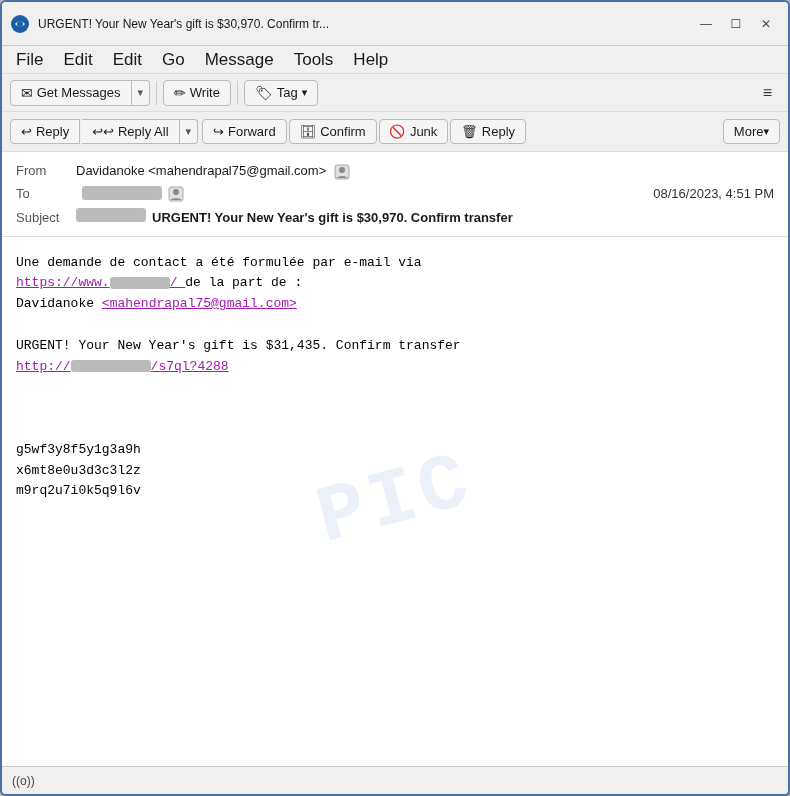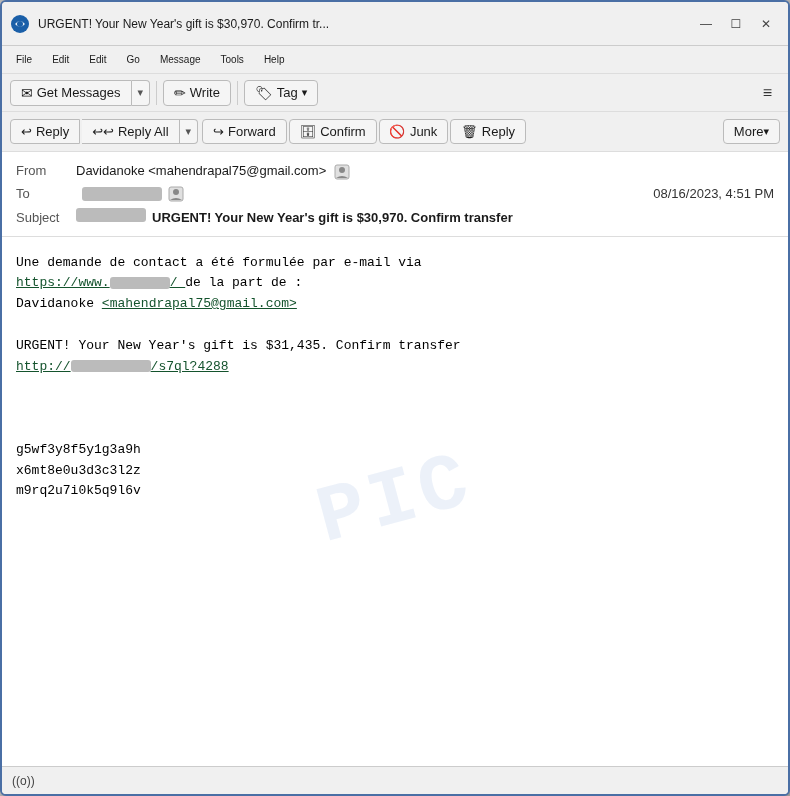--- a/index.html
+++ b/index.html
@@ -75,21 +75,21 @@
       height: 28px;
       display: flex;
       align-items: center;
       padding: 0 6px;
       border-bottom: 1px solid #ddd;
       gap: 4px;
       flex-shrink: 0;
     }
     .menu-item {
       padding: 3px 8px;
-      font-size: 10px;
+      font-size: 17px;
       cursor: pointer;
       border-radius: 3px;
       color: #1a1a1a;
     }
 
     
     .toolbar1 {
       background: #f0f0f0;
       height: 38px;
       display: flex;
@@ -191,21 +191,21 @@
       flex: 1;
     }
     .email-to-row {
       display: flex;
       align-items: center;
       justify-content: space-between;
       padding: 3px 0;
     }
     .email-to-left {
       display: flex;
-      align-items: center;
+      align-items: flex-start;
       gap: 6px;
     }
     .email-date {
       color: #333;
       font-size: 13px;
     }
     .blurred-box {
       display: inline-block;
       background: #bbb;
       border-radius: 3px;
@@ -227,21 +227,21 @@
       background: white;
       flex: 1;
       padding: 16px 14px;
       font-family: 'Courier New', monospace;
       font-size: 13px;
       line-height: 1.6;
       overflow-y: auto;
       position: relative;
     }
     .email-body a {
-      color: #14532d;
+      color: #a21caf;
       text-decoration: underline;
     }
     .watermark {
       position: absolute;
       top: 50%;
       left: 50%;
       transform: translate(-50%, -50%) rotate(-15deg);
       font-size: 80px;
       font-weight: bold;
       color: rgba(150, 180, 220, 0.18);

